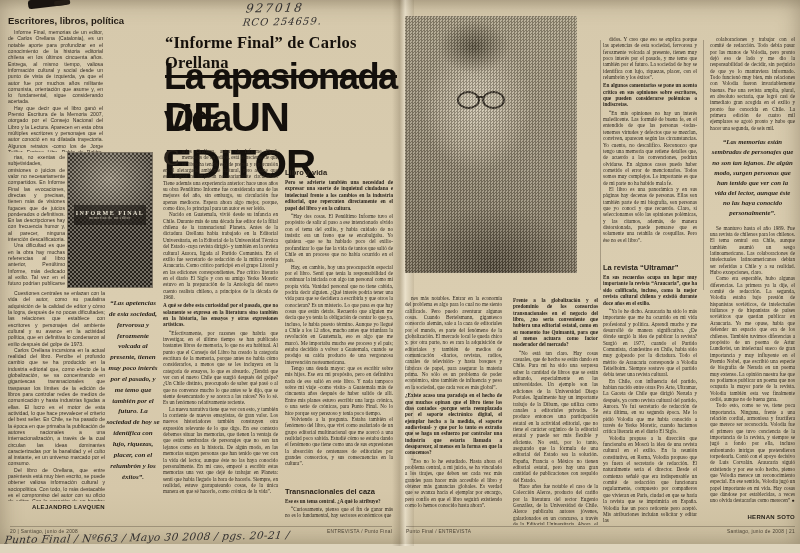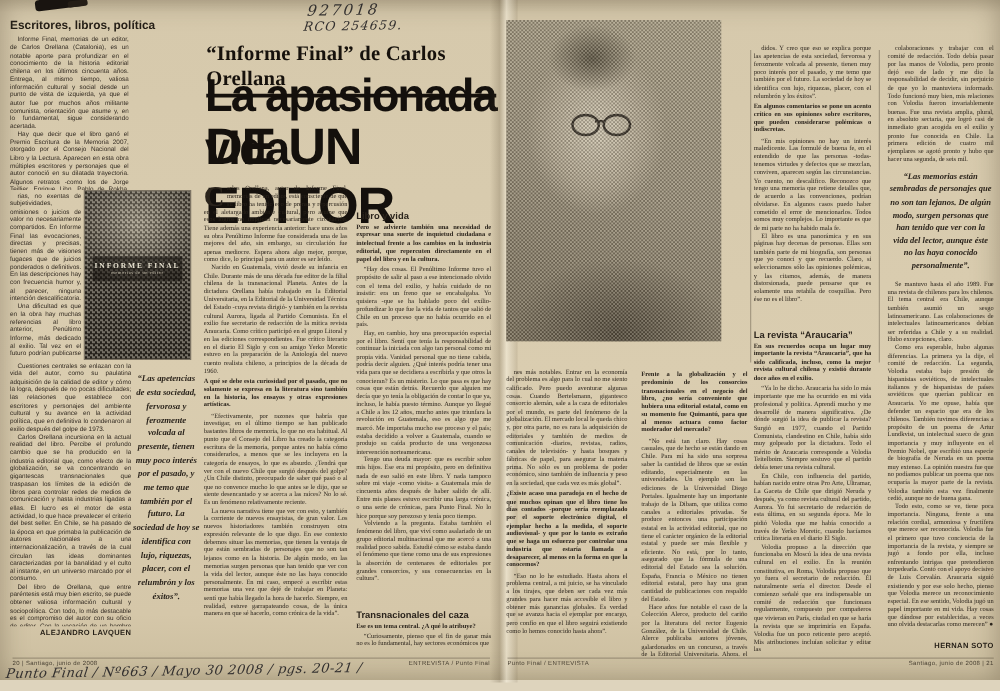--- a/index.html
+++ b/index.html
@@ -178,21 +178,21 @@
   <div id="rcol-2" class="col">
       <div class="b-q">Frente a la globalización y el predominio de los consorcios transnacionales en el negocio del libro, ¿no sería conveniente que hubiera una editorial estatal, como en su momento fue Quimantú, para que al menos actuara como factor moderador del mercado?</div>
       <div class="b-p">“No está tan claro. Hay cosas casuales, que de hecho se están dando en Chile. Para mí ha sido una sorpresa saber la cantidad de libros que se están editando, especialmente en las universidades. Un ejemplo son las ediciones de la Universidad Diego Portales. Igualmente hay un importante trabajo de la Dibam, que utiliza como canales a editoriales privadas. Se produce entonces una participación estatal en la actividad editorial, que no tiene el carácter orgánico de la editorial estatal y puede ser más flexible y eficiente. No está, por lo tanto, asegurado que la fórmula de una editorial del Estado sea la solución. España, Francia o México no tienen editorial estatal, pero hay una gran cantidad de publicaciones con respaldo del Estado.</div>
       <div class="b-p">Hace años fue notable el caso de la Colección Alerce, producto del cariño por la literatura del rector Eugenio González, de la Universidad de Chile. Alerce publicaba autores jóvenes, galardonados en un concurso, a través de la Editorial Universitaria. Ahora, el panorama es bastante malo. Hay un enorme patrimonio cultural olvidado. Libros que no se reeditan, que están per-</div>
     </div>
   <div id="rcol-3" class="col">
       <div class="b-p">didos. Y creo que eso se explica porque las apetencias de esta sociedad, fervorosa y ferozmente volcada al presente, tienen muy poco interés por el pasado, y me temo que también por el futuro. La sociedad de hoy se identifica con lujo, riquezas, placer, con el relumbrón y los éxitos”.</div>
       <div class="b-q">En algunos comentarios se pone un acento crítico en sus opiniones sobre escritores, que pueden considerarse polémicas o indiscretas.</div>
       <div class="b-p">“En mis opiniones no hay un interés maledicente. Las formulé de buena fe, en el entendido de que las personas -todas- tenemos virtudes y defectos que se mezclan, conviven, aparecen según las circunstancias. Yo cuento, no descalifico. Reconozco que tengo una memoria que retiene detalles que, de acuerdo a las convenciones, podrían olvidarse. En algunos casos puedo haber cometido el error de mencionarlos. Todos somos muy complejos. Lo importante es que de mi parte no ha habido mala fe.</div>
       <div class="b-p">El libro es una panorámica y en sus páginas hay decenas de personas. Ellas son también parte de mi biografía, son personas que yo conocí y que recuerdo. Claro, si seleccionamos sólo las opiniones polémicas, y las citamos, además, de manera distorsionada, puede pensarse que es solamente una retahíla de cosquillas. Pero ése no es el libro”.</div>
-      <div class="b-h">La revista “Araucaria”</div>
+      <div class="b-h">La revista “Ultramar”</div>
       <div class="b-q">En sus recuerdos ocupa un lugar muy importante la revista “Araucaria”, que ha sido calificada, incluso, como la mejor revista cultural chilena y existió durante doce años en el exilio.</div>
       <div class="b-p">“Ya lo he dicho. Araucaria ha sido lo más importante que me ha ocurrido en mi vida profesional y política. Aprendí mucho y me desarrollé de manera significativa. ¿De dónde surgió la idea de publicar la revista? Surgió en 1977, cuando el Partido Comunista, clandestino en Chile, había sido muy golpeado por la dictadura. Todo el mérito de Araucaria corresponde a Volodia Teitelboim. Siempre sostuvo que el partido debía tener una revista cultural.</div>
       <div class="b-p">En Chile, con influencia del partido, habían nacido entre otras Pro Arte, Ultramar, La Gaceta de Chile que dirigió Neruda y después, ya como revista cultural del partido, Aurora. Yo fui secretario de redacción de esta última, en su segunda época. Me lo pidió Volodia que me había conocido a través de Yerko Moretic, cuando hacíamos crítica literaria en el diario El Siglo.</div>
       <div class="b-p">Volodia propuso a la dirección que funcionaba en Moscú la idea de una revista cultural en el exilio. En la reunión constitutiva, en Roma, Volodia propuso que yo fuera el secretario de redacción. Él naturalmente sería el director. Desde el comienzo señalé que era indispensable un comité de redacción que funcionara regularmente, compuesto por compañeros que vivieran en París, ciudad en que se haría la revista que se imprimiría en España. Volodia fue un poco reticente pero aceptó. Mis atribuciones incluían solicitar y editar las</div>
     </div>
   <div id="rcol-4" class="col">
       <div class="b-p">colaboraciones y trabajar con el comité de redacción. Todo debía pasar por las manos de Volodia, pero pronto dejó eso de lado y me dio la responsabilidad de decidir, sin perjuicio de que yo lo mantuviera informado. Todo funcionó muy bien, mis relaciones con Volodia fueron invariablemente buenas. Fue una revista amplia, plural, en absoluto sectaria, que logró casi de inmediato gran acogida en el exilio y pronto fue conocida en Chile. La primera edición de cuatro mil ejemplares se agotó pronto y hubo que hacer una segunda, de seis mil.</div>
       <div class="b-quote">“Las memorias están sembradas de personajes que no son tan lejanos. De algún modo, surgen personas que han tenido que ver con la vida del lector, aunque éste no las haya conocido personalmente”.</div>
       <div class="b-p">Se mantuvo hasta el año 1989. Fue una revista de chilenos para los chilenos. El tema central era Chile, aunque también asumió un sesgo latinoamericano. Las colaboraciones de intelectuales latinoamericanos debían ser referidas a Chile y a su realidad. Hubo excepciones, claro.</div>
       <div class="b-p">Como era esperable, hubo algunas diferencias. La primera ya la dije, el comité de redacción. La segunda, Volodia estaba bajo presión de hispanistas soviéticos, de intelectuales italianos y de hispanistas de países soviéticos que querían publicar en Araucaria. Yo me opuse, había que defender un espacio que era de los chilenos. También tuvimos diferencias a propósito de un poema de Artur Lundkvist, un intelectual sueco de gran importancia y muy influyente en el Premio Nobel, que escribió una especie de biografía de Neruda en un poema muy extenso. La opinión nuestra fue que no podíamos publicar un poema que nos ocuparía la mayor parte de la revista. Volodia también esta vez finalmente cedió, aunque no de buena gana.</div>

